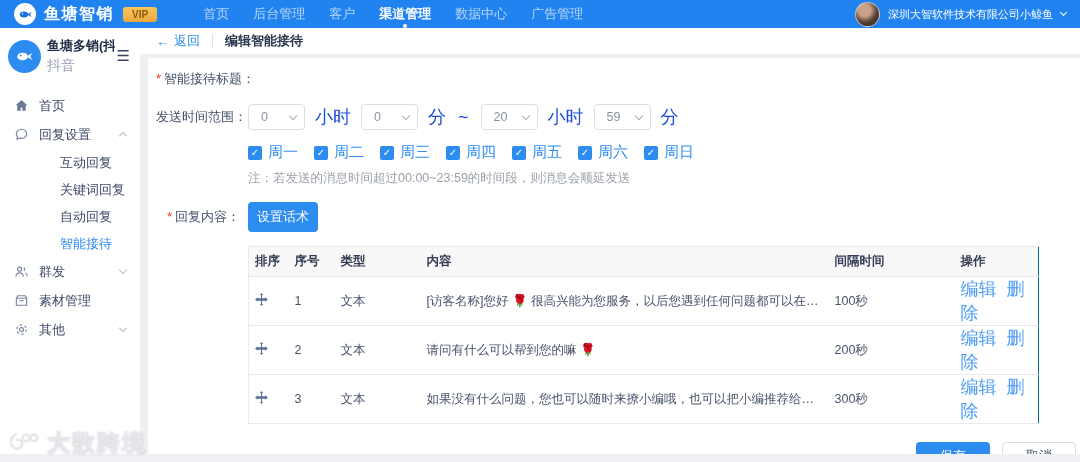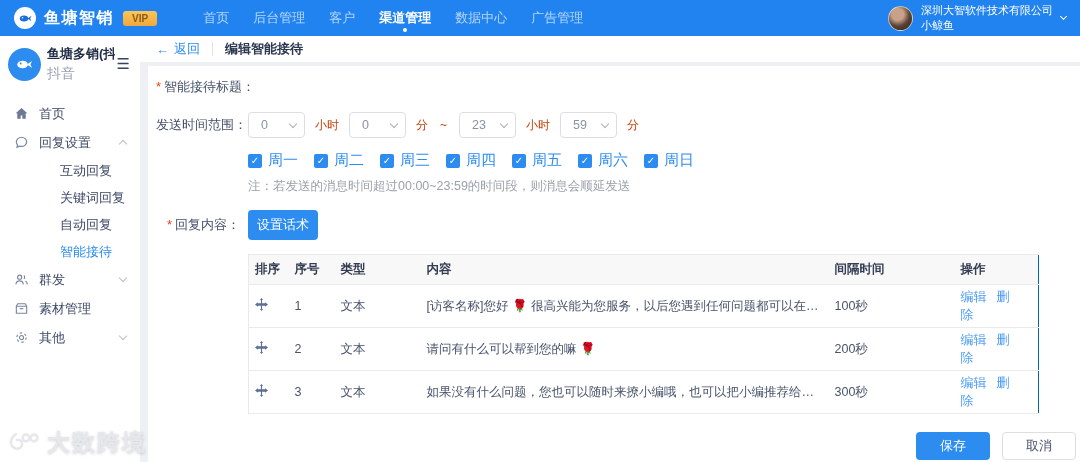--- a/index.html
+++ b/index.html
@@ -1,31 +1,31 @@
 <!DOCTYPE html>
 <html><head>
 <meta charset="utf-8">
 <style>
   * { margin:0; padding:0; box-sizing:border-box; }
   body { background:#fff; font-family:"Liberation Sans","DejaVu Sans",sans-serif; }
   .root { width:1080px; height:462px; position:relative; overflow:hidden; background:#eef0f4; }
 
   
-  .topbar { height:36px; background:#2183f0; display:flex; align-items:center; padding:0 14px; }
+  .topbar { height:28px; background:#2183f0; display:flex; align-items:center; padding:0 14px; }
   .brand { display:flex; align-items:center; cursor:pointer; }
   .logo { width:22px; height:22px; background:#fff; border-radius:50%; display:inline-flex; align-items:center; justify-content:center; }
   .brand-name { margin-left:8px; font-size:16px; font-weight:700; color:#fff; letter-spacing:1.5px; }
   .vip { margin-left:9px; background:linear-gradient(180deg,#fac65c,#f0a83a); color:#8a5a14; font-weight:700; font-size:10px; padding:2px 9px; border-radius:3px; }
   .nav { display:flex; gap:24px; margin-left:46px; height:36px; align-items:center; font-size:13px; }
   .nav-item { color:rgba(255,255,255,.66); cursor:pointer; position:relative; line-height:36px; white-space:nowrap; }
   .nav-item.active { color:#fff; font-weight:700; }
   .nav-item.active::after { content:''; position:absolute; left:50%; bottom:4px; transform:translateX(-50%); width:4px; height:4px; background:#fff; border-radius:50%; }
   .user { margin-left:auto; display:flex; align-items:center; gap:8px; color:#fff; cursor:pointer; }
   .avatar { width:25px; height:25px; border-radius:50%; border:1px solid rgba(255,255,255,.65); background:radial-gradient(circle at 38% 32%, #c9a188 0 28%, #5a4436 55%, #241d18 100%); }
-  .user-text { display:flex; flex-direction:column; font-size:11px; line-height:1.35; }
+  .user-text { display:flex; font-size:11px; line-height:1.35; }
 
   
   .app { display:flex; height:426px; }
   .sidebar { width:140px; background:#fff; flex-shrink:0; }
   .ws { display:flex; align-items:center; padding:9px 8px 8px 8px; }
   .ws-logo { width:33px; height:33px; border-radius:50%; background:#2d8cf0; flex-shrink:0; display:flex; align-items:center; justify-content:center; }
   .ws-text { margin-left:6px; flex:1; min-width:0; }
   .ws-title { font-size:13px; font-weight:700; color:#1f2b45; white-space:nowrap; overflow:hidden; }
   .ws-sub { font-size:14px; color:#9ba3b4; margin-top:2px; }
   .hamburger { font-size:15px; color:#39435c; cursor:pointer; padding:0 2px; }
@@ -45,40 +45,40 @@
 
   
   .frow { display:flex; align-items:center; }
   .flabel { width:84px; margin-right:8px; flex-shrink:0; text-align:right; font-size:13px; color:#46506a; white-space:nowrap; }
   .req { color:#ed4014; margin-right:3px; }
   .text-input { width:300px; height:28px; border:1px solid #dcdee2; border-radius:4px; display:flex; align-items:center; padding:0 10px; background:#fff; }
   .tiv { flex:1; font-size:13px; color:#3a4356; }
   .tic { font-size:12px; color:#c3c8d0; }
   .frow.time { margin-top:16px; }
   .select { width:57px; height:26px; border:1px solid #dcdee2; border-radius:4px; display:flex; align-items:center; justify-content:space-between; padding:0 8px 0 12px; color:#8a93a3; font-size:12.5px; cursor:pointer; background:#fff; flex-shrink:0; }
-  .unit { font-size:12px; color:#c2410c; margin:0 10px; }
+  .unit { font-size:18px; color:#1d4ed8; margin:0 10px; }
   .tilde { margin:0 12px 0 2px; }
   .weeks { margin:13px 0 0 92px; display:flex; gap:16px; align-items:center; }
   .week { display:flex; align-items:center; gap:6px; cursor:pointer; }
   .cb { width:14px; height:14px; background:#2d8cf0; border-radius:2px; color:#fff; font-size:10px; line-height:14px; text-align:center; display:inline-block; flex-shrink:0; }
   .wl { color:#2d8cf0; font-size:15px; }
   .note { margin:8px 0 0 92px; font-size:12.5px; color:#9ba1aa; }
   .frow.reply { margin-top:15px; }
   .btn { border:none; border-radius:4px; font-size:13px; cursor:pointer; font-family:inherit; }
   .btn.primary { background:#2d8cf0; color:#fff; }
   .btn.script { height:30px; padding:0 9px; }
 
   
   .gtable { margin:14px 0 0 92px; width:671px; border-collapse:collapse; table-layout:fixed; font-size:12.5px; border-left:1px solid #e8eaec; border-right:1px solid #0369a1; }
   .gtable thead th { background:#f8f8f9; border-top:1px solid #e8eaec; border-bottom:1px solid #e8eaec; height:30px; font-weight:700; color:#333c52; text-align:left; padding:0 8px; font-size:12.5px; }
   .gtable thead th:first-child { padding:0 6px; }
   .gtable tbody td { height:43px; border-bottom:1px solid #e8eaec; color:#49536b; padding:0 8px; }
   .gtable tbody td:first-child { padding:0 6px; }
   .td-ellip { white-space:nowrap; overflow:hidden; text-overflow:ellipsis; }
-  .action-link { color:#4b9cf5; margin-right:10px; cursor:pointer; font-size:13px; text-decoration:none; }
+  .action-link { color:#4b9cf5; margin-right:10px; cursor:pointer; font-size:18px; text-decoration:none; }
   .drag { cursor:grab; display:inline-flex; }
 
   .footer-btns { display:flex; justify-content:flex-end; gap:12px; margin:18px 4px 0 0; }
   .btn.save { width:74px; height:28px; }
   .btn.plain { width:74px; height:28px; background:#fff; border:1px solid #dcdee2; color:#46506a; }
 
   
   .chev { display:inline-block; width:6px; height:6px; border-right:1.4px solid #a8afbc; border-bottom:1.4px solid #a8afbc; transform:rotate(45deg); margin-top:-3px; }
   .chev.up { transform:rotate(-135deg); margin-top:3px; }
   .chev.white { border-color:#fff; width:5px; height:5px; }
@@ -210,21 +210,21 @@
               <i class="chev"></i>
             </div>
           <span class="unit">小时</span>
           <div class="select">
               <span>0</span>
               <i class="chev"></i>
             </div>
           <span class="unit">分</span>
           <span class="unit tilde">~</span>
           <div class="select">
-              <span>23</span>
+              <span>20</span>
               <i class="chev"></i>
             </div>
           <span class="unit">小时</span>
           <div class="select">
               <span>59</span>
               <i class="chev"></i>
             </div>
           <span class="unit">分</span>
         </div>
 

